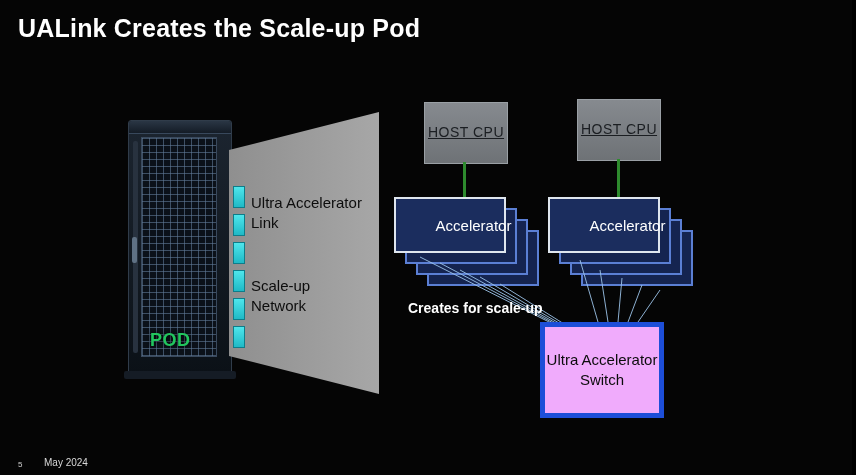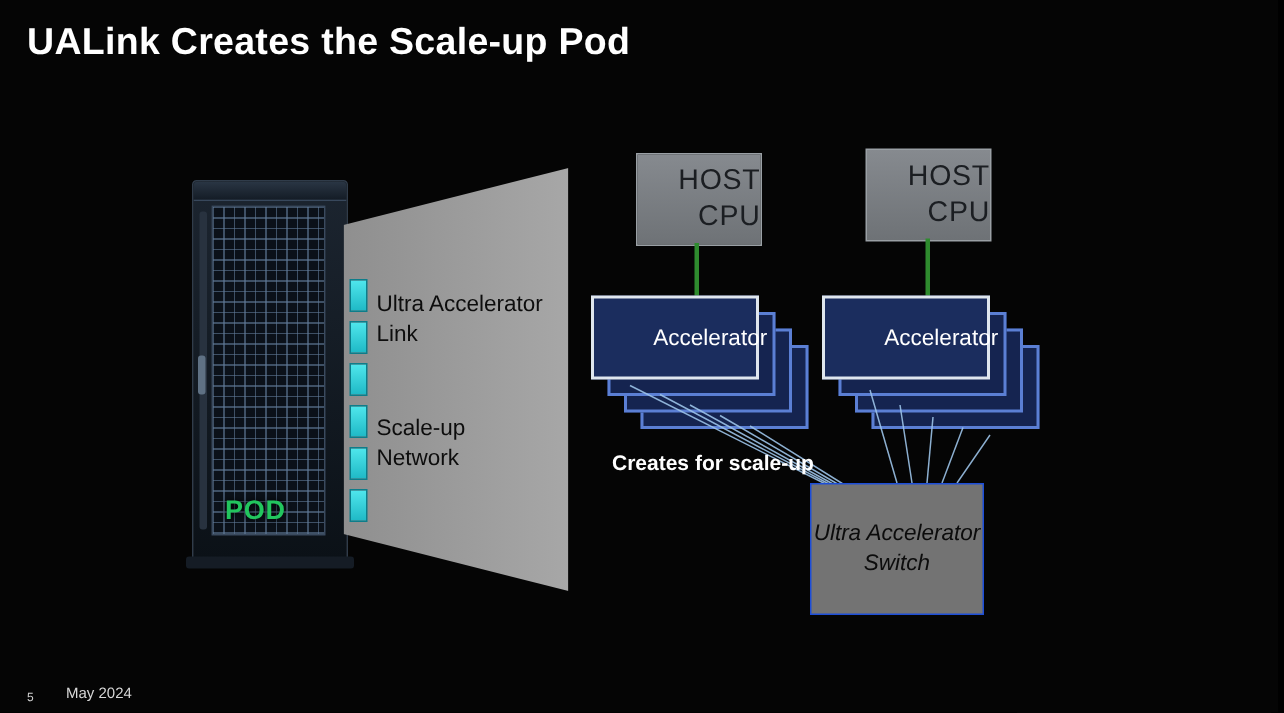--- a/index.html
+++ b/index.html
@@ -66,22 +66,22 @@
     position:absolute;color:#0d0d0d;font-size:15px;line-height:1.35;font-weight:400;
   }
   .callout-text.first{left:251px;top:193px;width:118px;}
   .callout-text.second{left:251px;top:276px;width:95px;}
 
   
   .host{
     position:absolute;width:82px;height:60px;
     background:linear-gradient(180deg,#868a8f,#6e7276);
     border:1px solid #9aa0a5;
-    display:flex;align-items:center;justify-content:center;text-align:right;
-    color:#1b1e22;font-size:19px;line-height:1.25;letter-spacing:.5px;
+    display:flex;align-items:center;justify-content:center;text-align:left;
+    color:#1b1e22;font-size:14px;line-height:1.25;letter-spacing:.5px;text-decoration:underline;
   }
   .host.h1{left:424px;top:102px;}
   .host.h2{left:577px;top:99px;}
 
   .green-link{position:absolute;width:3px;background:#2e8b2e;}
   .gl1{left:463px;top:162px;height:36px;}
   .gl2{left:617px;top:159px;height:39px;}
 
   .bus-label{
     position:absolute;left:470px;top:171px;width:200px;
@@ -102,23 +102,23 @@
     color:#ffffff;font-size:15px;
   }
   .acc-box.b3{left:33px;top:33px;}
   .acc-box.b2{left:22px;top:22px;}
   .acc-box.b1{left:11px;top:11px;}
   .acc-box.front{left:0;top:0;padding-left:47px;}
 
   
   .switch{
     position:absolute;left:540px;top:322px;width:114px;height:86px;
-    background:#737373;border:1px solid #1d4ed8;
+    background:#f0abfc;border:5px solid #1d4ed8;
     display:flex;align-items:center;justify-content:center;text-align:center;
-    color:#0c0c0c;font-size:15px;line-height:1.35;font-style:italic;
+    color:#0c0c0c;font-size:15px;line-height:1.35;
   }
   .ualink-label{
     position:absolute;left:408px;top:300px;
     color:#ffffff;font-size:14px;font-weight:bold;
   }
 
   .wires{position:absolute;left:0;top:0;pointer-events:none;}
 
   
   .page-num{position:absolute;left:18px;top:460px;font-size:8px;color:#cfcfcf;}

